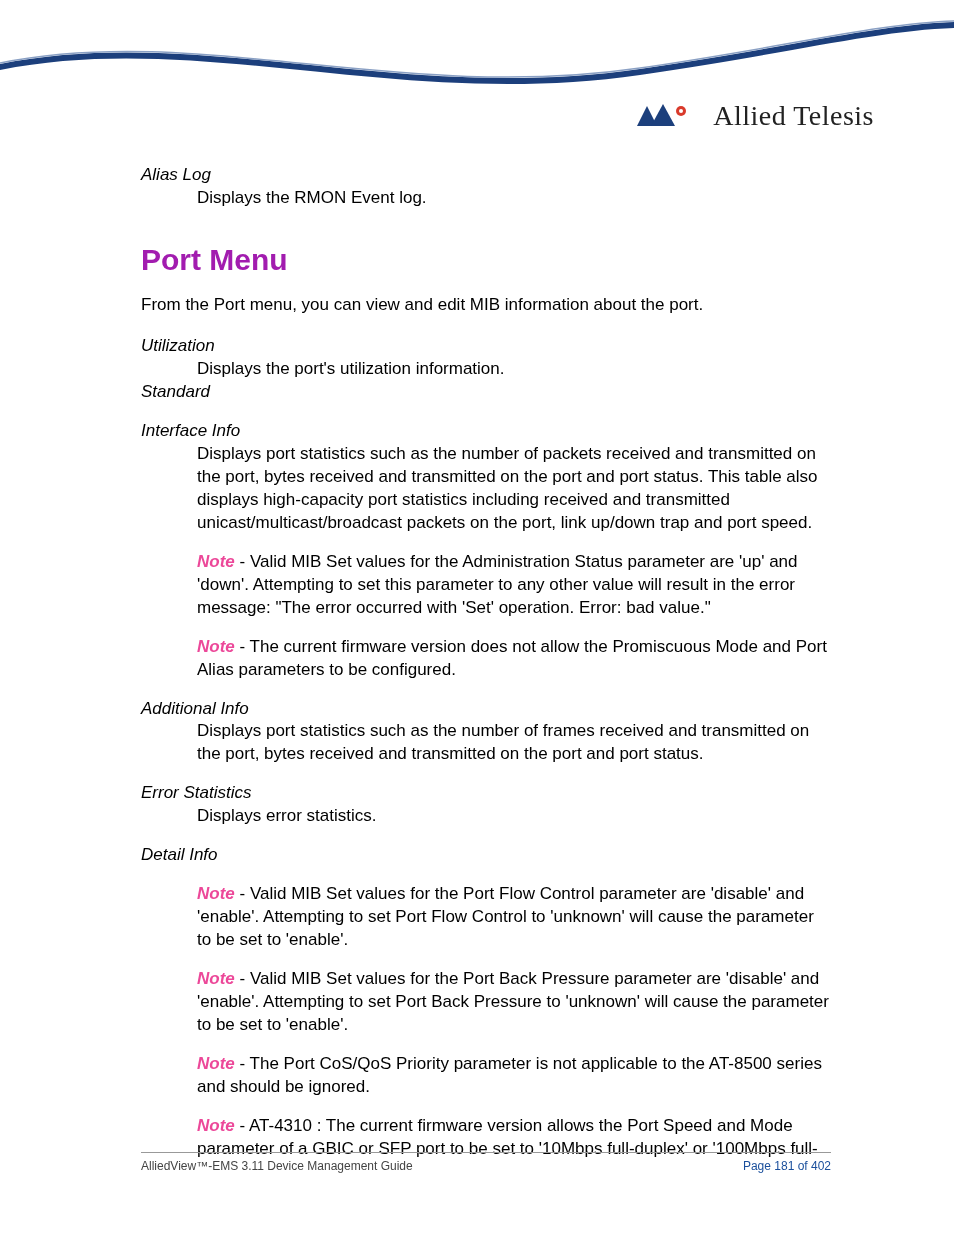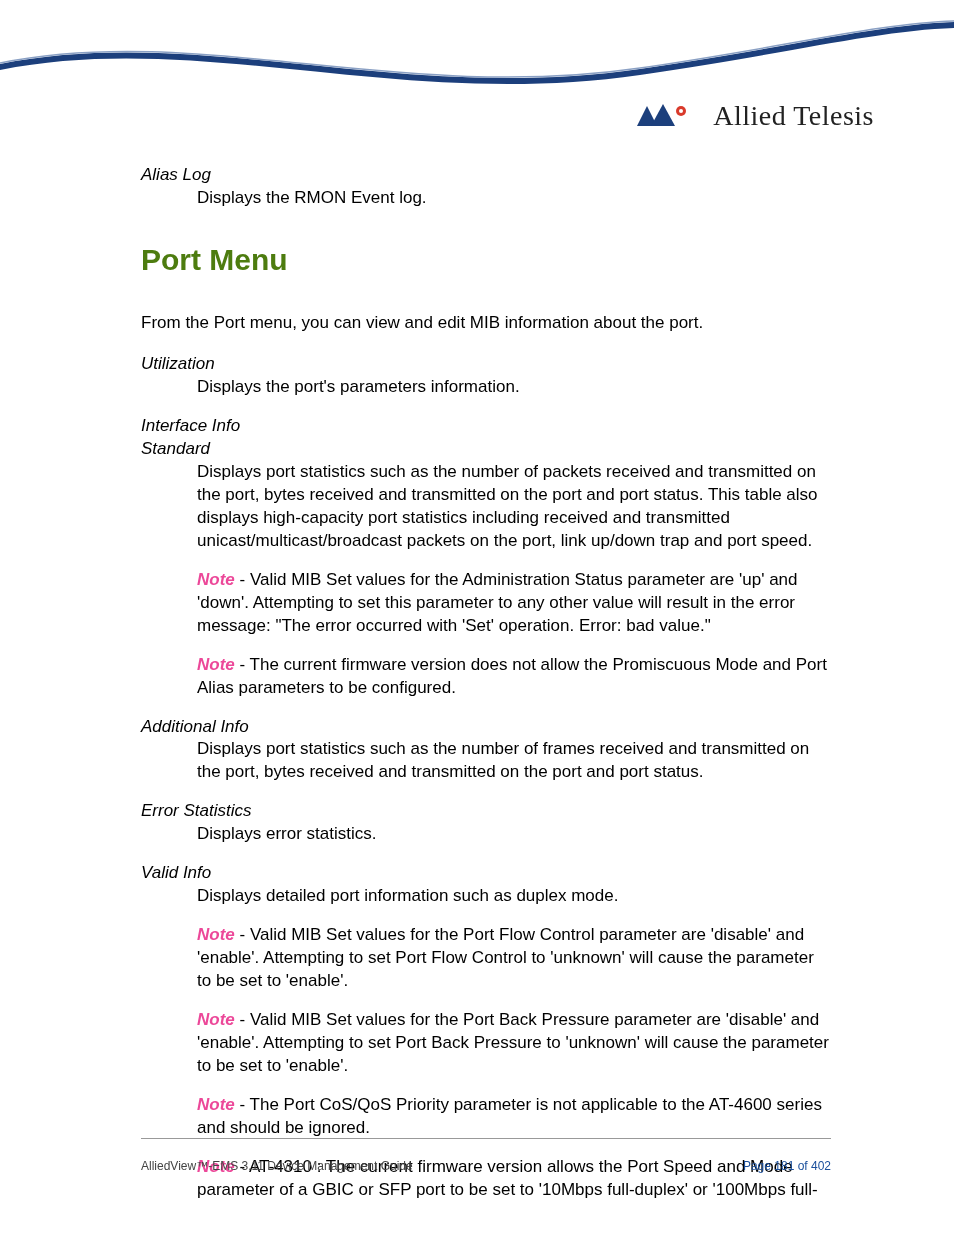--- a/index.html
+++ b/index.html
@@ -52,41 +52,41 @@
     margin-top: 16px;
     font-family: "Gill Sans", "Gill Sans MT", "Trebuchet MS", Arial, sans-serif;
   }
   .desc {
     margin-left: 56px;
   }
   h1.section-title {
     font-family: "Gill Sans", "Gill Sans MT", "Trebuchet MS", Arial, sans-serif;
     font-weight: bold;
     font-size: 30px;
-    margin: 30px 0 32px 0;
-    color: #4d7c0f;
+    margin: 30px 0 14px 0;
+    color: #a21caf;
   }
   .intro { margin-bottom: 18px; }
   .note-word {
     font-style: italic;
     font-weight: bold;
     color: #ec4899;
     font-family: "Gill Sans", "Gill Sans MT", "Trebuchet MS", Arial, sans-serif;
   }
   .note-block {
     margin-left: 56px;
     margin-top: 16px;
   }
   .footer {
     position: absolute;
     bottom: 62px;
     left: 141px;
     width: 690px;
     border-top: 1px solid #999;
-    padding-top: 20px;
+    padding-top: 6px;
     font-size: 12px;
     color: #444;
     display: flex;
     justify-content: space-between;
     font-family: "Gill Sans", "Gill Sans MT", "Trebuchet MS", Arial, sans-serif;
   }
   .footer .page { color: #1a4f9c; }
 </style>
 </head>
 <body>
@@ -108,48 +108,47 @@
 
 <div class="content">
 
   <div class="term">Alias Log</div>
   <div class="desc">Displays the RMON Event log.</div>
 
   <h1 class="section-title">Port Menu</h1>
   <div class="intro">From the Port menu, you can view and edit MIB information about the port.</div>
 
   <div class="term">Utilization</div>
-  <div class="desc">Displays the port's parameters information.</div>
+  <div class="desc">Displays the port's utilization information.</div>
 
+  <div class="term" style="margin-top:0">Standard</div>
   <div class="term">Interface Info</div>
-  <div class="term" style="margin-top:0">Standard</div>
   <div class="desc">Displays port statistics such as the number of packets received and transmitted on the port, bytes received and transmitted on the port and port status. This table also displays high-capacity port statistics including received and transmitted unicast/multicast/broadcast packets on the port, link up/down trap and port speed.</div>
   <div class="note-block">
     <span class="note-word">Note</span><span> - Valid MIB Set values for the Administration Status parameter are 'up' and 'down'. Attempting to set this parameter to any other value will result in the error message: "The error occurred with 'Set' operation. Error: bad value."</span>
   </div>
   <div class="note-block">
     <span class="note-word">Note</span><span> - The current firmware version does not allow the Promiscuous Mode and Port Alias parameters to be configured.</span>
   </div>
 
   <div class="term">Additional Info</div>
   <div class="desc">Displays port statistics such as the number of frames received and transmitted on the port, bytes received and transmitted on the port and port status.</div>
 
   <div class="term">Error Statistics</div>
   <div class="desc">Displays error statistics.</div>
 
-  <div class="term">Valid Info</div>
-  <div class="desc">Displays detailed port information such as duplex mode.</div>
+  <div class="term">Detail Info</div>
   <div class="note-block">
     <span class="note-word">Note</span><span> - Valid MIB Set values for the Port Flow Control parameter are 'disable' and 'enable'. Attempting to set Port Flow Control to 'unknown' will cause the parameter to be set to 'enable'.</span>
   </div>
   <div class="note-block">
     <span class="note-word">Note</span><span> - Valid MIB Set values for the Port Back Pressure parameter are 'disable' and 'enable'. Attempting to set Port Back Pressure to 'unknown' will cause the parameter to be set to 'enable'.</span>
   </div>
   <div class="note-block">
-    <span class="note-word">Note</span><span> - The Port CoS/QoS Priority parameter is not applicable to the AT-4600 series and should be ignored.</span>
+    <span class="note-word">Note</span><span> - The Port CoS/QoS Priority parameter is not applicable to the AT-8500 series and should be ignored.</span>
   </div>
   <div class="note-block">
     <span class="note-word">Note</span><span> - AT-4310 : The current firmware version allows the Port Speed and Mode parameter of a GBIC or SFP port to be set to '10Mbps full-duplex' or '100Mbps full-</span>
   </div>
 
 </div>
 
 <div class="footer">
   <span>AlliedView™-EMS 3.11 Device Management Guide</span>
   <span class="page">Page 181 of 402</span>

